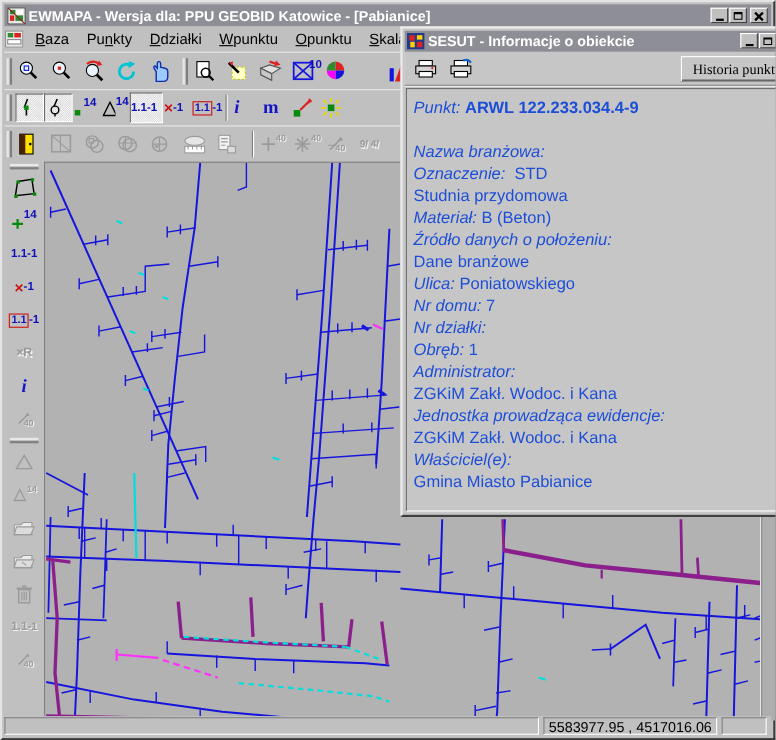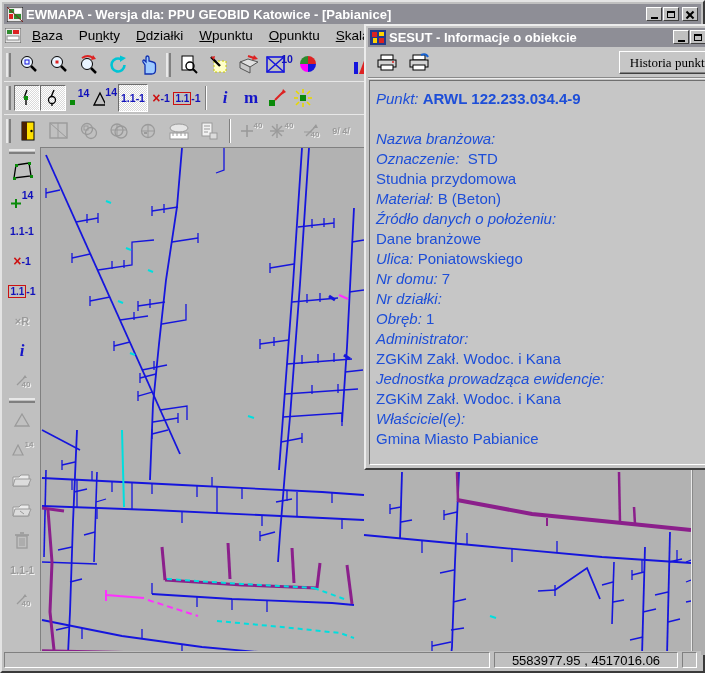--- a/index.html
+++ b/index.html
@@ -26,21 +26,21 @@
   .glyph-x:before{transform:rotate(45deg);} .glyph-x:after{transform:rotate(-45deg);}
   
   #menubar{position:absolute;left:2px;top:22px;right:2px;height:23px;display:flex;align-items:center;
            font-size:13.5px;color:#000;background:#c0c0c0;}
   .mi{padding:2px 8px;} .mi u{text-decoration:underline;}
   
   .trow{position:absolute;left:2px;right:2px;display:flex;align-items:center;background:#c0c0c0;
         border-top:1px solid #e8e8e8;}
   #row1{top:45px;height:34px;} #row2{top:79px;height:33px;} #row3{top:112px;height:33px;}
   .grip{width:5px;height:24px;border-left:2px solid #e8e8e8;border-right:2px solid #7f7f7f;margin:0 3px 0 2px;flex:0 0 auto;}
-  .tbtn{width:30px;height:28px;display:flex;align-items:center;justify-content:center;
+  .tbtn{width:30px;height:28px;display:flex;align-items:center;
         background:transparent;border:1px solid transparent;flex:0 0 auto;padding:0;}
   .tbtn.small{width:26px;height:26px;}
   .pressed{border-color:#6d6d6d #fff #fff #6d6d6d;
     background-color:#d9d9d9;
     background-image:linear-gradient(45deg,#fff 25%,transparent 25%,transparent 75%,#fff 75%),
                      linear-gradient(45deg,#fff 25%,transparent 25%,transparent 75%,#fff 75%);
     background-size:2px 2px;background-position:0 0,1px 1px;}
   .sep{width:2px;height:24px;border-left:1px solid #7f7f7f;border-right:1px solid #fff;margin:0 5px;flex:0 0 auto;}
   .blue-lbl{color:#1111bb;font-weight:bold;font-size:10.5px;font-family:"Liberation Sans",sans-serif;}
   .red-x{color:#cc1111;font-weight:bold;font-size:14px;line-height:10px;}
@@ -61,21 +61,21 @@
   
   #vscroll{position:absolute;left:690px;top:112px;width:13px;height:541px;background:#aeaeae;
            border-left:1px solid #8a8a8a;}
   #vthumb{position:absolute;left:1px;top:2px;width:11px;height:34px;background:#f2f2f2;
           border:1px solid;border-color:#fff #6f6f6f #6f6f6f #fff;}
   
   #statusbar{position:absolute;left:2px;right:2px;bottom:2px;height:18px;background:#c0c0c0;
              font-size:13px;display:flex;align-items:center;}
   .spanel{height:16px;border:1px solid;border-color:#808080 #fff #fff #808080;margin-right:4px;
           display:flex;align-items:center;justify-content:center;}
-  #sp1{width:486px;} #sp2{width:184px;white-space:nowrap;} #sp3{flex:1;}
+  #sp1{width:486px;} #sp2{width:158px;white-space:nowrap;} #sp3{flex:1;}
   
   #dialog{position:absolute;left:362px;top:22px;width:368px;height:446px;background:#c6c6c6;
           border-top:2px solid #ececec;border-left:2px solid #ececec;
           border-right:2px solid #404040;border-bottom:2px solid #404040;}
   #dlg-title{left:2px;top:2px;right:2px;height:19px;padding:0 1px;}
   #dlg-toolbar{position:absolute;left:2px;top:21px;right:2px;height:31px;display:flex;align-items:center;
                border-bottom:1px solid #8a8a8a;box-shadow:0 1px 0 #efefef;}
   #history-btn{position:absolute;right:6px;top:4px;height:23px;padding:0 10px;background:#c6c6c6;
                border:1px solid;border-color:#fff #404040 #404040 #fff;box-shadow:inset -1px -1px 0 #828282;
                font-size:13px;color:#000;font-family:Liberation Serif, serif;}

